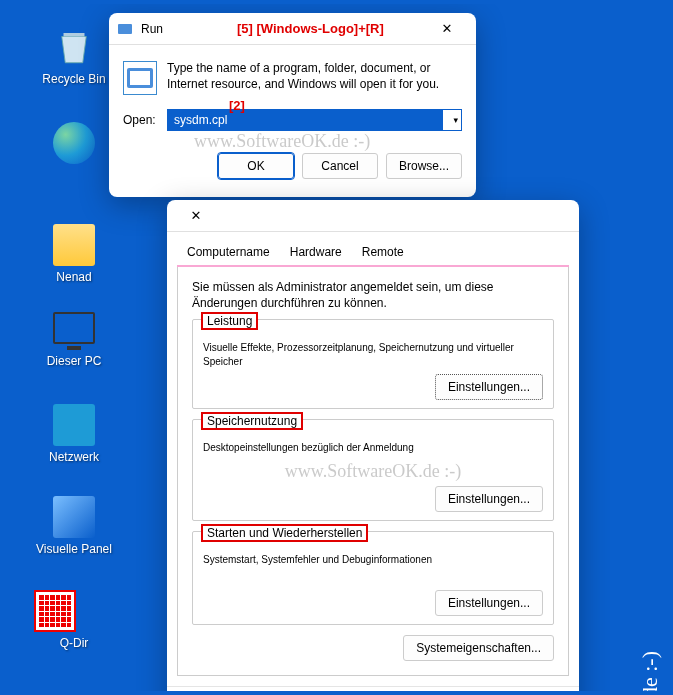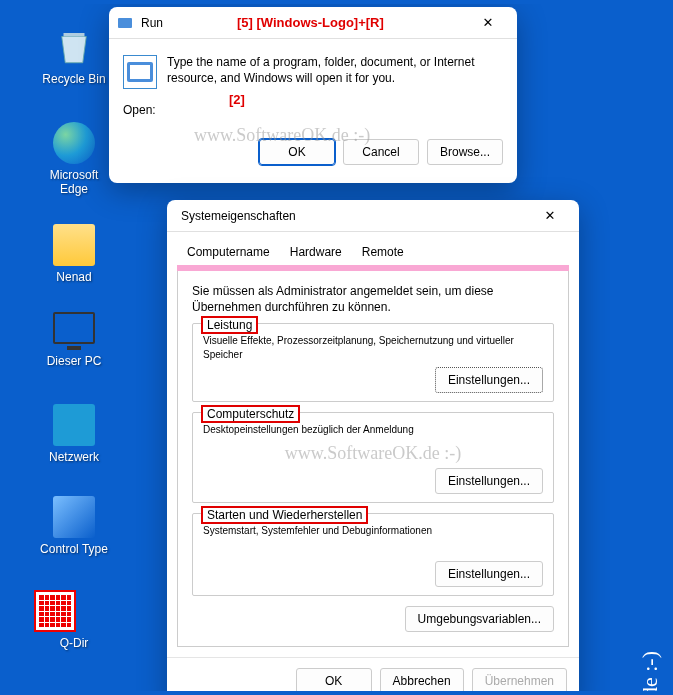--- a/index.html
+++ b/index.html
@@ -54,21 +54,21 @@
     }
     .titlebar .title-text { flex: 1; font-size: 12px; }
     .titlebar .close-btn {
       width: 42px; height: 30px;
       display: flex; align-items: center; justify-content: center;
       cursor: pointer;
       font-size: 13px;
     }
     
     
-    .run-dialog { left: 105px; top: 3px; width: 408px; }
+    .run-dialog { left: 105px; top: 9px; width: 367px; }
     .run-body { padding: 16px 14px 18px; }
     .run-row { display: flex; align-items: flex-start; justify-content: flex-end; }
     .run-icon {
       width: 34px; height: 34px;
       border: 1px solid #3a8acf;
       display: flex; align-items: center; justify-content: center;
       margin-right: 10px;
     }
     .run-desc { flex: 1; font-size: 12px; line-height: 1.3; }
     .run-input-row { display: flex; align-items: center; margin-top: 14px; }
@@ -107,21 +107,21 @@
     
     .anno {
       position: absolute;
       color: #e00000;
       font-weight: bold;
     }
     
     
     .sysprop { left: 163px; top: 196px; width: 412px; }
     .sysprop-body { padding: 8px 10px 10px; }
-    .tabs { display: flex; border-bottom: 6px solid #f9a8d4; }
+    .tabs { display: flex; border-bottom: 2px solid #f9a8d4; }
     .tab {
       padding: 5px 10px 6px;
       font-size: 12px;
       cursor: pointer;
       position: relative;
     }
     .tab.active {
       border: 1px solid #ccc;
       border-bottom: 1px solid white;
       margin-bottom: -1px;
@@ -131,21 +131,21 @@
     .tab-page {
       border: 1px solid #ccc;
       border-top: none;
       padding: 12px 14px 14px;
     }
     .intro { font-size: 12px; line-height: 1.35; margin-bottom: 8px; }
     .groupbox {
       border: 1px solid #ccc;
       border-radius: 2px;
       margin-bottom: 10px;
-      padding: 10px 10px 8px;
+      padding: 21px 10px 8px;
       position: relative;
     }
     .groupbox .legend {
       position: absolute;
       top: -8px; left: 8px;
       background: white;
       padding: 0 4px;
       font-size: 12px;
     }
     .groupbox .legend.highlighted {
@@ -195,40 +195,39 @@
 
 <div class="desktop-icon" style="left:30px; top:22px;">
   <svg class="icon-img recycle-svg" viewBox="0 0 48 48">
       <path d="M10 12 L38 12 L34 42 L14 42 Z" fill="#cfe4f2" stroke="#6aa"></path>
       <path d="M12 8 L36 8 L36 12 L12 12 Z" fill="#b0cde0"></path>
     </svg>
   <div class="label">Recycle Bin</div>
 </div>
 <div class="desktop-icon" style="left:30px; top:118px;">
   <div class="icon-img edge-svg"></div>
-  <div class="label">Microsoft Edge</div>
 </div>
 <div class="desktop-icon" style="left:30px; top:220px;">
   <div class="icon-img folder-svg"></div>
   <div class="label">Nenad</div>
 </div>
 <div class="desktop-icon" style="left:30px; top:308px;">
   <div style="margin:0 auto; width:42px;">
       <div class="pc-svg"></div>
       <div class="pc-stand"></div>
     </div>
   <div class="label" style="margin-top:4px">Dieser PC</div>
 </div>
 <div class="desktop-icon" style="left:30px; top:400px;">
   <div class="icon-img net-svg"></div>
   <div class="label">Netzwerk</div>
 </div>
 <div class="desktop-icon" style="left:30px; top:492px;">
   <div class="icon-img ctrl-svg"></div>
-  <div class="label">Control Type</div>
+  <div class="label">Visuelle Panel</div>
 </div>
 <div class="desktop-icon" style="left:30px; top:586px;">
   <div class="qdir">
       <span></span>
       <span></span>
       <span></span>
       <span></span>
       <span></span>
       <span></span>
       <span></span>
@@ -280,74 +279,77 @@
       <div class="run-icon">
         <svg width="26" height="20" viewBox="0 0 26 20">
             <rect x="0" y="0" width="26" height="20" fill="#4a8edb" rx="2"></rect>
             <rect x="3" y="3" width="20" height="14" fill="#fff"></rect>
           </svg>
       </div>
       <div class="run-desc">Type the name of a program, folder, document, or Internet resource, and Windows will open it for you.</div>
     </div>
     <div class="run-input-row">
       <span class="run-open-label">Open:</span>
+      <div class="run-combo">
+        <input class="run-combo-input" value="sysdm.cpl" style="">
+        <span class="run-combo-arrow">▾</span>
+      </div>
     </div>
     <div class="run-buttons">
       <button class="btn default">OK</button>
       <button class="btn">Cancel</button>
       <button class="btn">Browse...</button>
     </div>
   </div>
   <div class="anno" style="left:128px; top:8px; font-size:13px;">[5]  [Windows-Logo]+[R]</div>
   <div class="anno" style="left:120px; top:85px; font-size:13px;">[2]</div>
   <div class="watermark" style="left:85px; top:118px;">www.SoftwareOK.de :-)</div>
 </div>
 
 <div class="window sysprop">
   <div class="titlebar">
-    <span class="title-text" style="padding-left:6px;">Systemeigenschaften</span>
     <span class="close-btn">✕</span>
   </div>
   <div class="sysprop-body">
     <div class="tabs">
       <div class="tab">Computername</div>
       <div class="tab">Hardware</div>
       <div class="tab">Remote</div>
     </div>
     <div class="tab-page">
-      <div class="intro">Sie müssen als Administrator angemeldet sein, um diese Übernehmen durchführen zu können.</div>
+      <div class="intro">Sie müssen als Administrator angemeldet sein, um diese Änderungen durchführen zu können.</div>
 
       <div class="groupbox">
         <span class="legend highlighted">Leistung</span>
         <div class="group-desc">Visuelle Effekte, Prozessorzeitplanung, Speichernutzung und virtueller Speicher</div>
         <div class="group-btn-row">
           <button class="btn dotted-btn">Einstellungen...</button>
         </div>
       </div>
 
       <div class="groupbox">
-        <span class="legend highlighted">Computerschutz</span>
+        <span class="legend highlighted">Speichernutzung</span>
         <div class="group-desc">Desktopeinstellungen bezüglich der Anmeldung</div>
         <div class="watermark" style="position:static; text-align:center; margin:2px 0 4px;">www.SoftwareOK.de :-)</div>
         <div class="group-btn-row">
           <button class="btn">Einstellungen...</button>
         </div>
       </div>
 
       <div class="groupbox">
         <span class="legend highlighted">Starten und Wiederherstellen</span>
         <div class="group-desc">Systemstart, Systemfehler und Debuginformationen</div>
         <div style="height:18px;"></div>
         <div class="group-btn-row">
           <button class="btn">Einstellungen...</button>
         </div>
       </div>
 
       <div class="bottom-row">
-        <button class="btn">Umgebungsvariablen...</button>
+        <button class="btn">Systemeigenschaften...</button>
       </div>
     </div>
   </div>
   <div class="dlg-buttons">
     <button class="btn">OK</button>
     <button class="btn">Abbrechen</button>
     <button class="btn" disabled="">Übernehmen</button>
   </div>
 </div>
 

